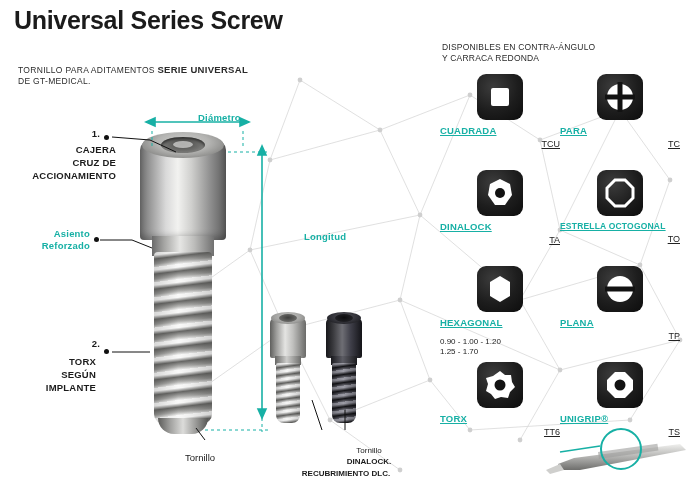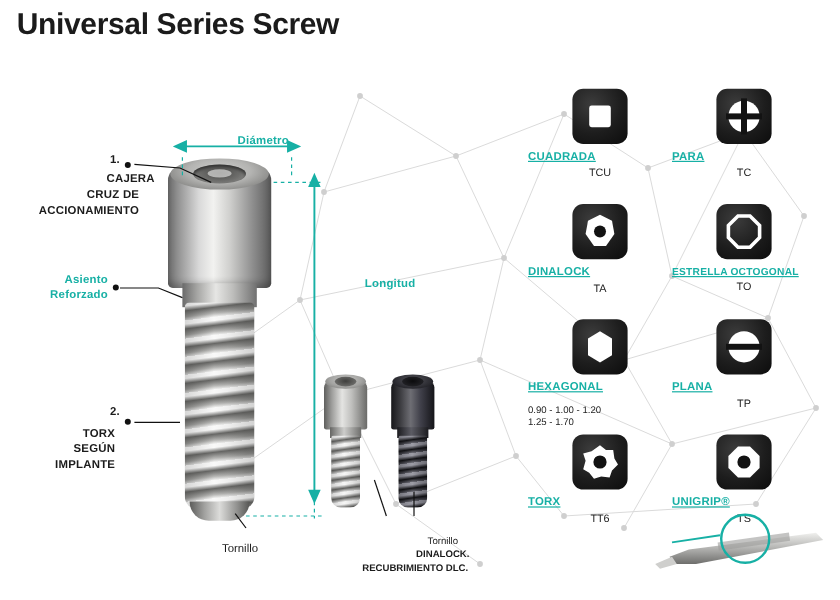--- a/index.html
+++ b/index.html
@@ -241,23 +241,24 @@
   .icon-name {
     margin-top: 5px;
     font-size: 9.5px;
     font-weight: bold;
     color: #17b0a5;
     text-decoration: underline;
     letter-spacing: 0.2px;
   }
   .icon-code {
     margin-top: 3px;
-    text-align: center;
+    text-align: right;
     font-size: 9px;
     color: #222;
+    text-decoration: underline;
   }
   .icon-sub {
     margin-top: 9px;
     text-align: left;
     font-size: 8px;
     line-height: 10px;
     color: #222;
   }
 
   .driver-img {
@@ -333,21 +334,30 @@
         <circle cx="680" cy="340" r="2.4"></circle>
       <circle cx="630" cy="420" r="2.4"></circle>
         <circle cx="520" cy="440" r="2.4"></circle>
       <circle cx="180" cy="300" r="2.4"></circle>
         <circle cx="200" cy="390" r="2.4"></circle>
     </g>
   </svg>
 
   <div class="title">Universal Series Screw</div>
 
-
+  <div class="caption-block">
+    <span>TORNILLO PARA ADITAMENTOS</span>
+    <span class="strong">SERIE UNIVERSAL</span><br>
+    <span>DE GT-MEDICAL.</span>
+  </div>
+
+  <div class="right-header">
+    <span>DISPONIBLES EN CONTRA-ÁNGULO</span><br>
+    <span>Y CARRACA REDONDA</span>
+  </div>
 
   <div class="screw-main">
     <div class="head"></div>
     <div class="head-top"></div>
     <div class="head-socket"></div>
     <div class="neck"></div>
     <div class="thread"></div>
     <div class="thread-tip"></div>
   </div>
 
@@ -393,21 +403,21 @@
       <path d="M345 430 L345 410"></path>
       <path d="M205 440 L196 428"></path>
     </g>
   </svg>
 
   <div class="lbl b teal" style="left:174px; top:112px; width:110px;">Diámetro</div>
   <div class="lbl b teal" style="left:268px; top:231px; width:70px;margin-left:12px;">Longitud</div>
 
   <div class="lbl b right" style="left:60px; top:128px; width:40px;">1.</div>
   <span class="dot" style="left:104px; top:135px;"></span>
-  <div class="lbl b right" style="left:0px; top:144px; width:116px;padding-left:13px;">CAJERA</div>
+  <div class="lbl b right" style="left:0px; top:144px; width:116px;">CAJERA</div>
   <div class="lbl b right" style="left:0px; top:157px; width:116px;">CRUZ DE</div>
   <div class="lbl b right" style="left:0px; top:170px; width:116px;">ACCIONAMIENTO</div>
 
   <div class="lbl b right teal-b" style="left:0px; top:228px; width:90px;">Asiento</div>
   <div class="lbl b right teal-b" style="left:0px; top:240px; width:90px;">Reforzado</div>
   <span class="dot" style="left:94px; top:237px;"></span>
 
   <div class="lbl b right" style="left:60px; top:338px; width:40px;">2.</div>
   <span class="dot" style="left:104px; top:349px;"></span>
   <div class="lbl b right" style="left:0px; top:356px; width:96px;">TORX</div>

